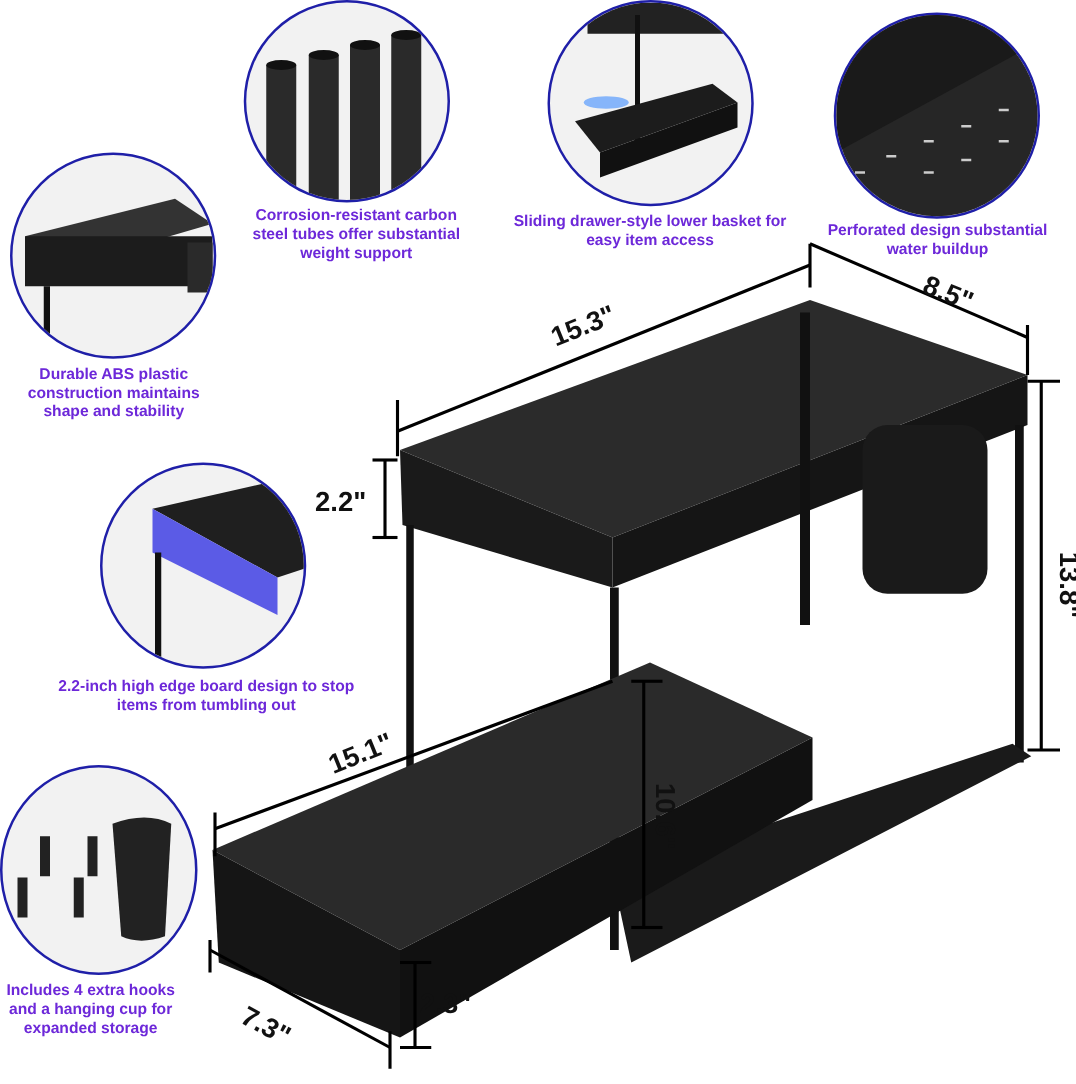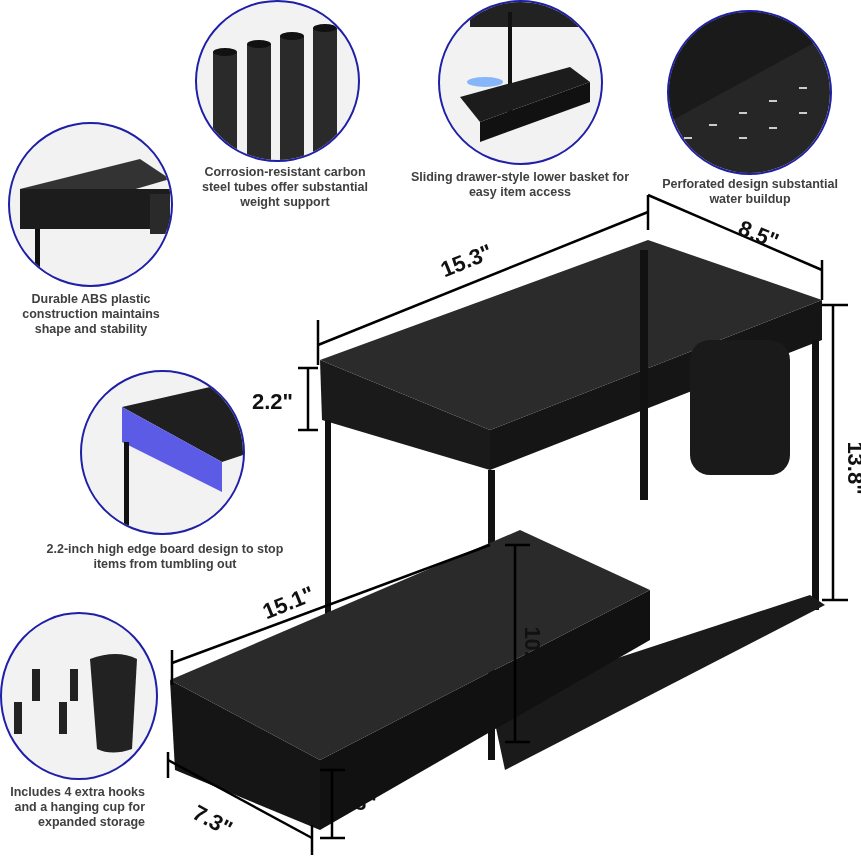--- a/index.html
+++ b/index.html
@@ -1,17 +1,17 @@
 <!DOCTYPE html>
 <html><head>
 <meta charset="utf-8">
 <style>
   html,body{margin:0;padding:0;background:#fff;}
   body{width:861px;height:867px;position:relative;overflow:hidden;font-family:"Liberation Sans",sans-serif;}
-  .caption{position:absolute;text-align:center;font-weight:bold;font-size:12.5px;line-height:15px;color:#404040;}
+  .caption{position:absolute;text-align:center;font-weight:bold;font-size:12.5px;line-height:15px;color:#6d28d9;}
   .circle{position:absolute;border-radius:50%;border:2.5px solid #1f1fa8;overflow:hidden;background:#f2f2f2;box-sizing:border-box;}
   .dim{position:absolute;font-weight:bold;color:#111;font-size:22px;white-space:nowrap;}
   svg{position:absolute;left:0;top:0;}
 </style>
 </head>
 <body>
 
 <div class="circle" style="left:195px;top:0;width:165px;height:162px;">
   <svg width="165" height="162">
     <rect x="16" y="50" width="24" height="120" fill="#2a2a2a"></rect>
@@ -76,21 +76,21 @@
 
 <div class="circle" style="left:0;top:612px;width:158px;height:168px;">
   <svg width="158" height="168">
     <rect x="30" y="55" width="8" height="32" fill="#222"></rect>
     <rect x="68" y="55" width="8" height="32" fill="#222"></rect>
     <rect x="12" y="88" width="8" height="32" fill="#222"></rect>
     <rect x="57" y="88" width="8" height="32" fill="#222"></rect>
     <path d="M88,45 Q115,35 135,45 L130,135 Q110,142 95,135 Z" fill="#222"></path>
   </svg>
 </div>
-<div class="caption" style="left:0;top:785px;width:145px;text-align:right;">Includes 4 extra hooks and a hanging cup for expanded storage</div>
+<div class="caption" style="left:0;top:785px;width:145px;">Includes 4 extra hooks and a hanging cup for expanded storage</div>
 
 <svg width="861" height="867" style="pointer-events:none;">
 
   <polygon points="320,360 648,240 822,300 490,430" fill="#2b2b2b"></polygon>
   <polygon points="320,360 490,430 490,470 322,420" fill="#1a1a1a"></polygon>
   <polygon points="490,430 822,300 822,340 490,470" fill="#151515"></polygon>
   <rect x="690" y="340" width="100" height="135" rx="20" fill="#1a1a1a"></rect>
 
   <rect x="325" y="420" width="6" height="200" fill="#111"></rect>
   <rect x="488" y="470" width="7" height="290" fill="#111"></rect>

